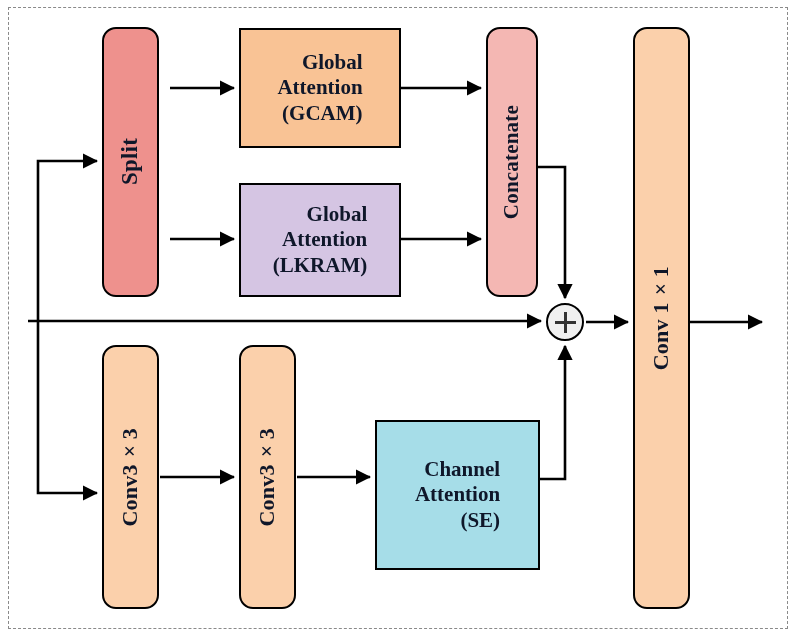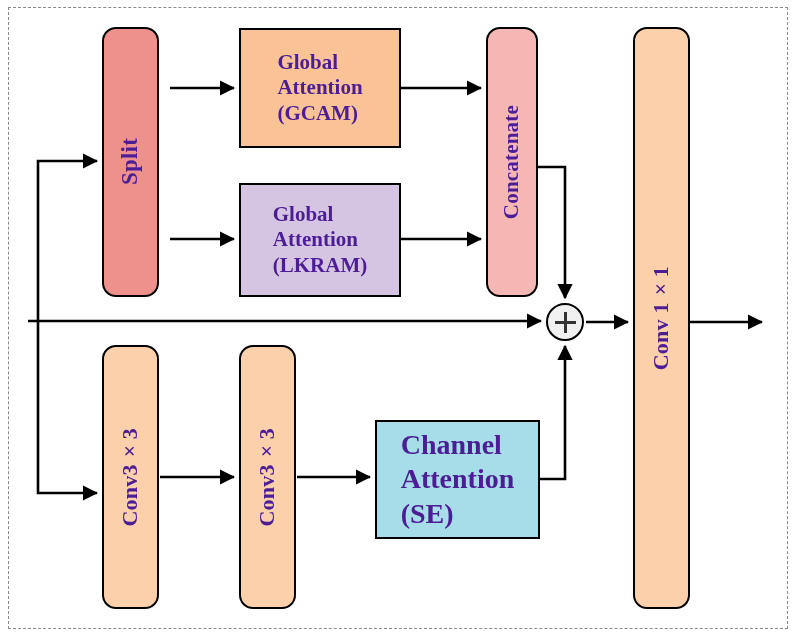--- a/index.html
+++ b/index.html
@@ -35,23 +35,23 @@
     width: 798px;
     height: 638px;
   }
   .node {
     position: absolute;
     box-sizing: border-box;
     border: 2.5px solid #000000;
     display: flex;
     align-items: center;
     justify-content: center;
-    text-align: left;
+    text-align: right;
     font-weight: bold;
-    color: #4c1d95;
+    color: #0f172a;
     line-height: 1.22;
     font-family: Liberation Serif, serif;
   }
   .node.rounded {
     border-radius: 14px;
   }
   .node.vertical .vtext {
     writing-mode: vertical-rl;
     transform: rotate(180deg);
     white-space: nowrap;
@@ -78,22 +78,22 @@
   }
   #node-conv1 {
     left: 102px; top: 345px; width: 57px; height: 264px;
     font-size: 22px;
   }
   #node-conv2 {
     left: 239px; top: 345px; width: 57px; height: 264px;
     font-size: 22px;
   }
   #node-se {
-    left: 375px; top: 420px; width: 165px; height: 119px;
-    font-size: 28px;
+    left: 375px; top: 420px; width: 165px; height: 150px;
+    font-size: 21px;
   }
   #node-convout {
     left: 633px; top: 27px; width: 57px; height: 582px;
     font-size: 22px;
   }
   #node-sum {
     left: 546px; top: 303px; width: 38px; height: 38px;
     border-radius: 50%;
     border-width: 2px;
     font-size: 0;

